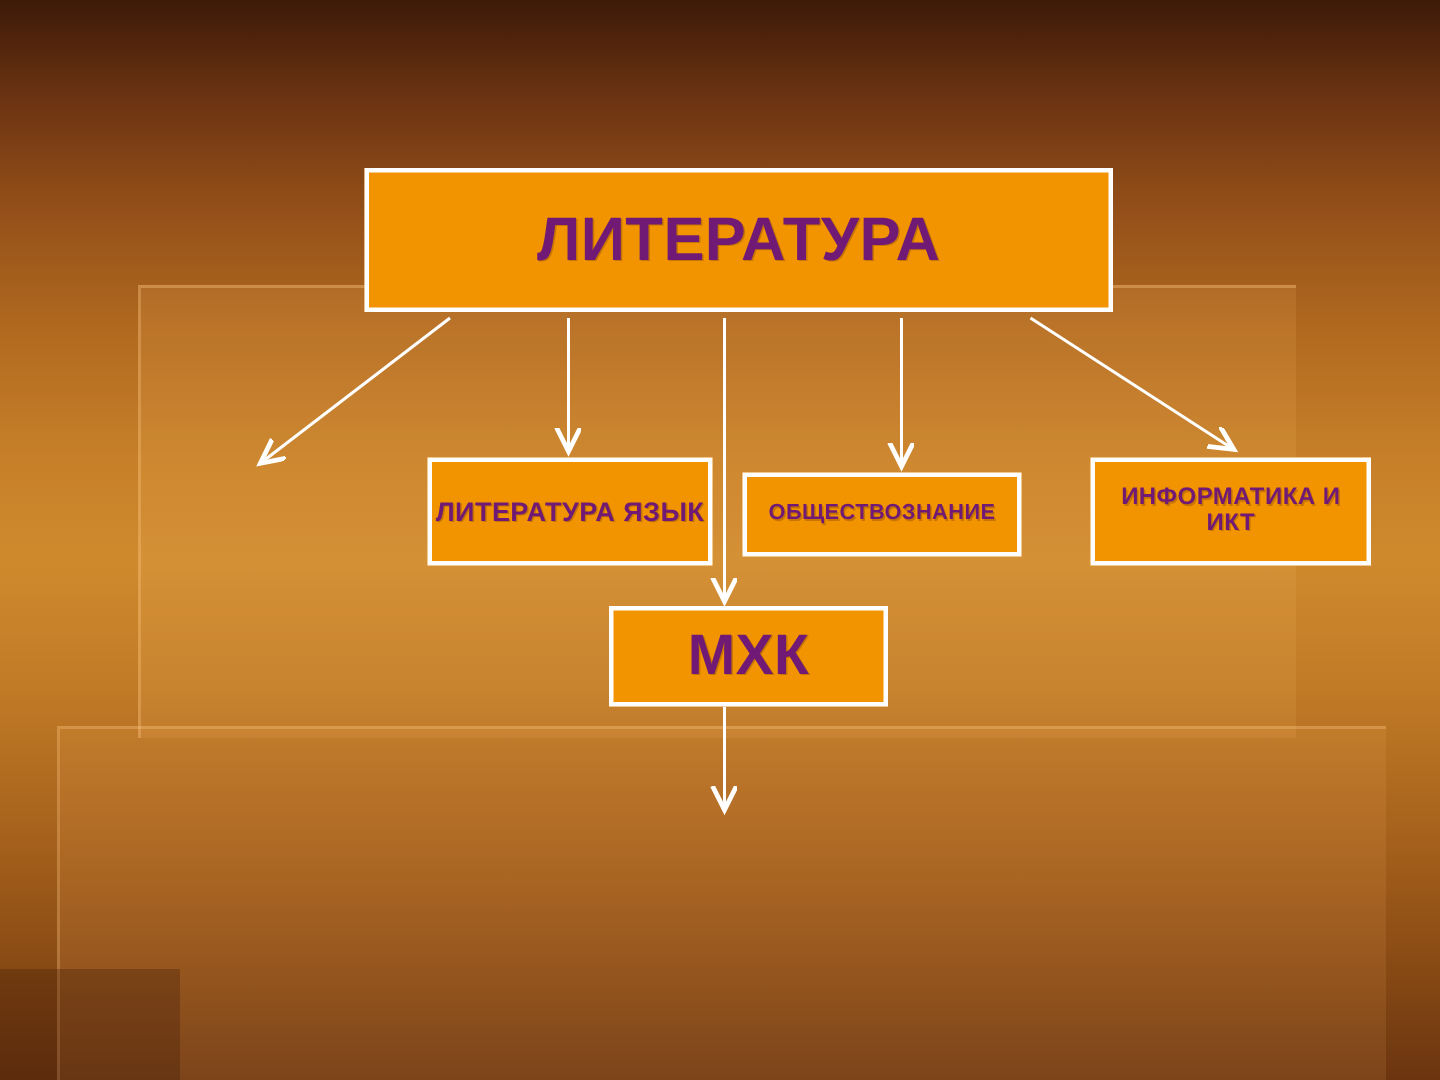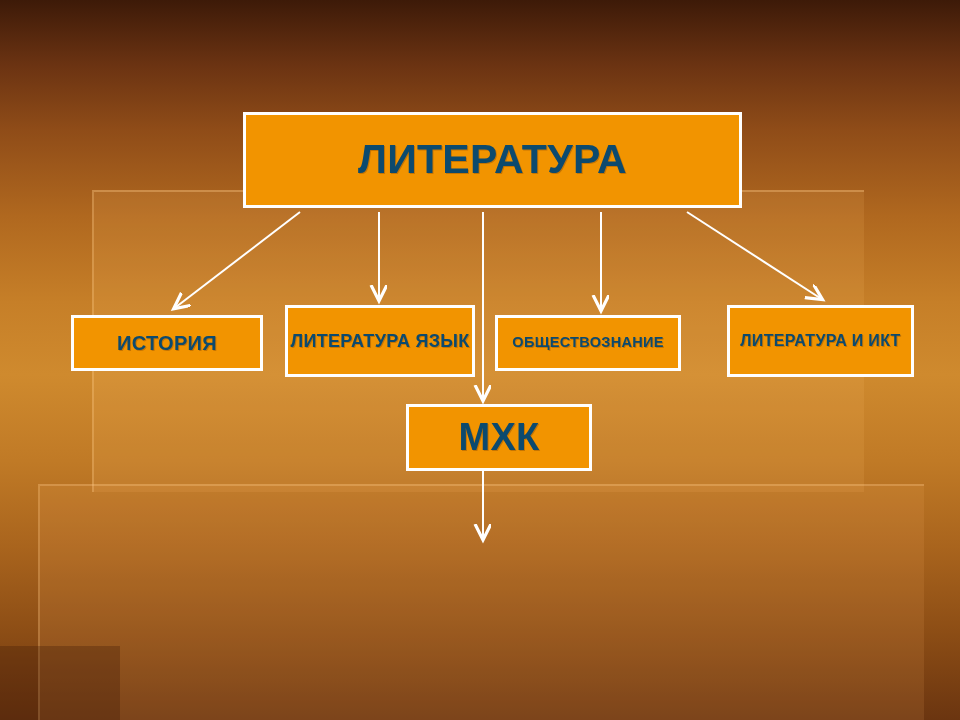--- a/index.html
+++ b/index.html
@@ -58,21 +58,21 @@
     height: 74px;
     background: rgba(60, 22, 6, 0.30);
   }
 
   
   .node {
     position: absolute;
     box-sizing: border-box;
     background: #F29400;
     border: 3px solid #FFFFFF;
-    color: #0c4a6e;
+    color: #701a75;
     display: flex;
     align-items: center;
     justify-content: center;
     text-align: center;
     font-weight: bold;
     line-height: 1.05;
     letter-spacing: 0.3px;
     text-shadow: 1px 1px 0 rgba(120, 60, 0, 0.35);
   }
 
@@ -161,34 +161,31 @@
 
     <line x1="687" y1="212" x2="820" y2="298" stroke="#FFFFFF" stroke-width="2" marker-end="url(#arrowhead)"></line>
 
     <line x1="483" y1="471" x2="483" y2="537" stroke="#FFFFFF" stroke-width="2" marker-end="url(#arrowhead)"></line>
   </svg>
 
   <div class="node" id="node-literatura">
     <span>ЛИТЕРАТУРА</span>
   </div>
 
-  <div class="node" id="node-istoriya">
-    <span>ИСТОРИЯ</span>
-  </div>
 
   <div class="node" id="node-inostrannyy">
     <span>ЛИТЕРАТУРА ЯЗЫК</span>
   </div>
 
   <div class="node" id="node-obshchestvo">
     <span>ОБЩЕСТВОЗНАНИЕ</span>
   </div>
 
   <div class="node" id="node-informatika">
-    <span>ЛИТЕРАТУРА И ИКТ</span>
+    <span>ИНФОРМАТИКА И ИКТ</span>
   </div>
 
   <div class="node" id="node-mhk">
     <span>МХК</span>
   </div>
 
 
 </div>
 
 </body></html>

